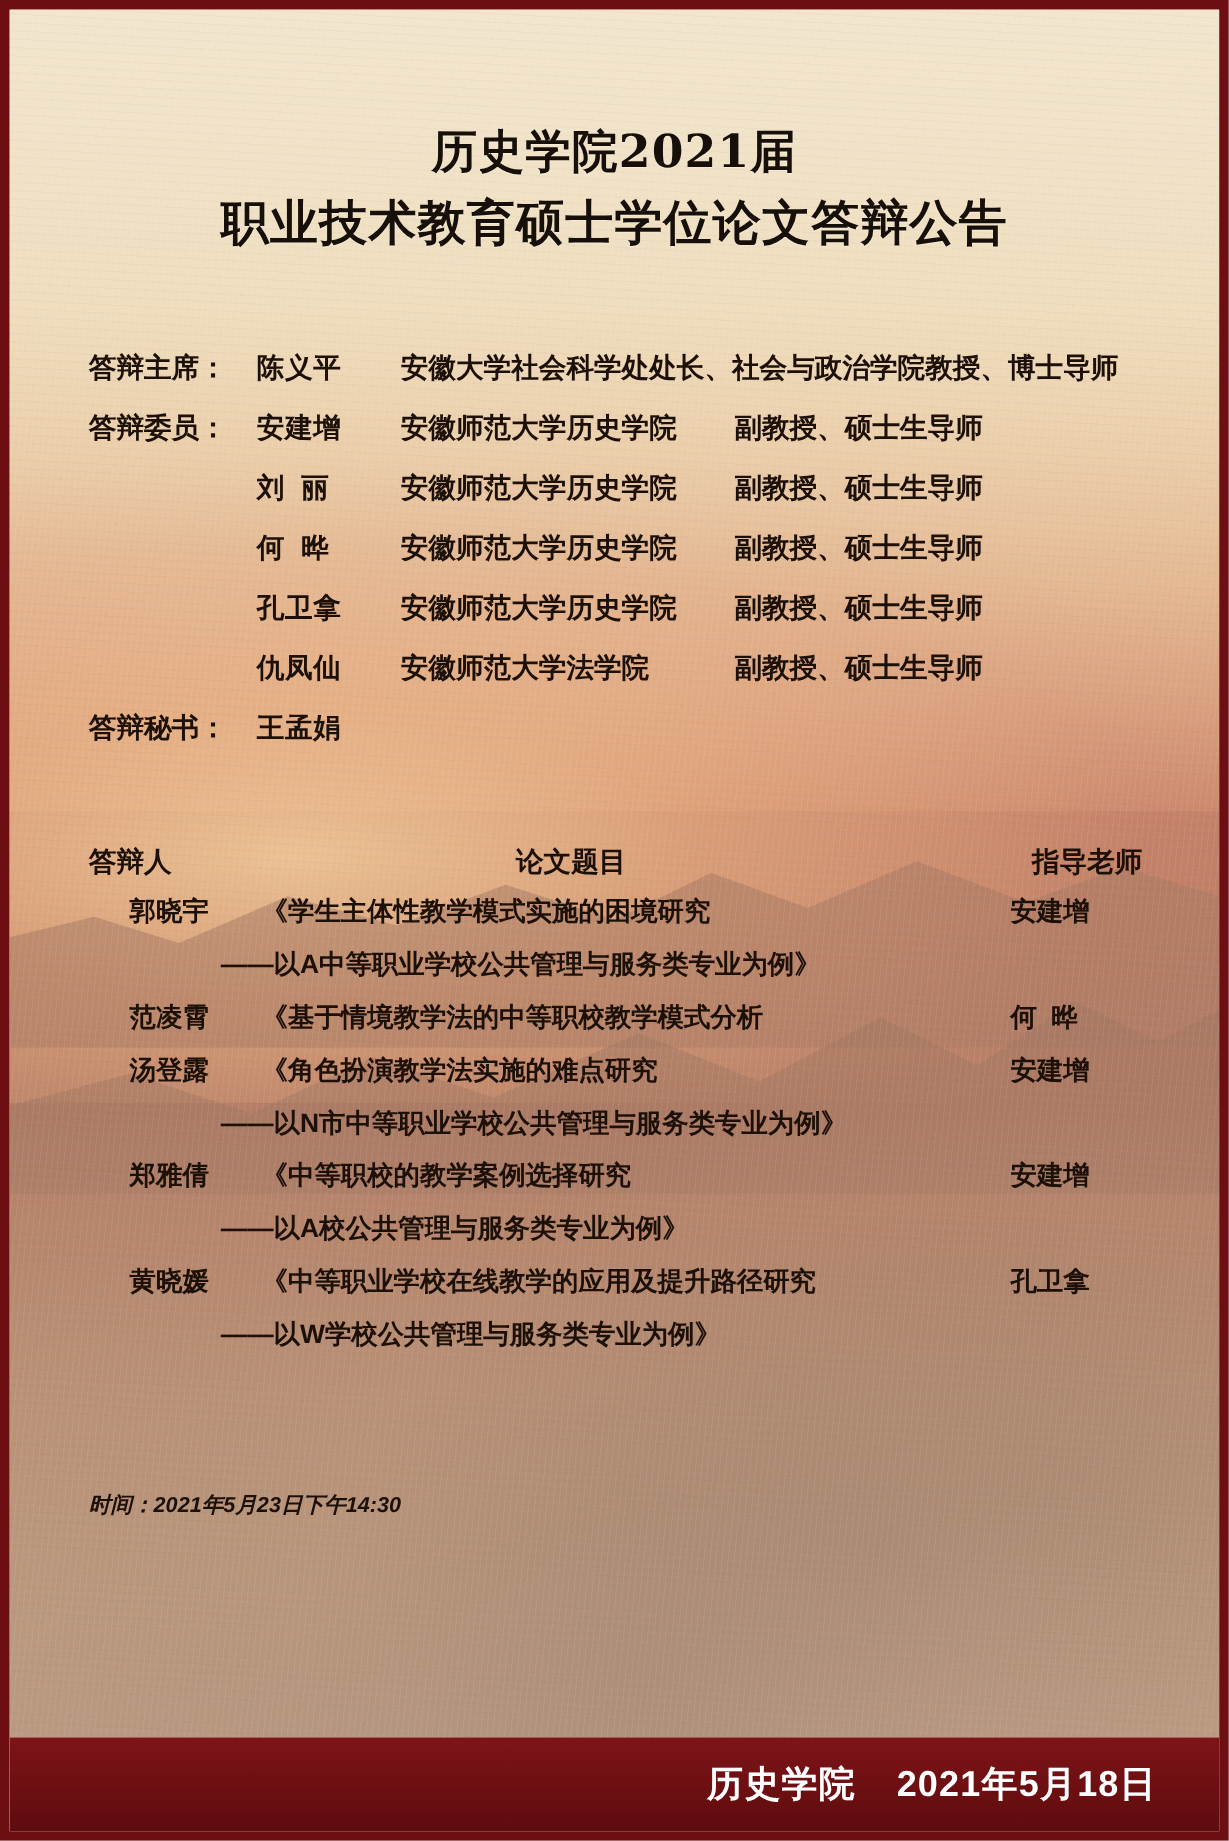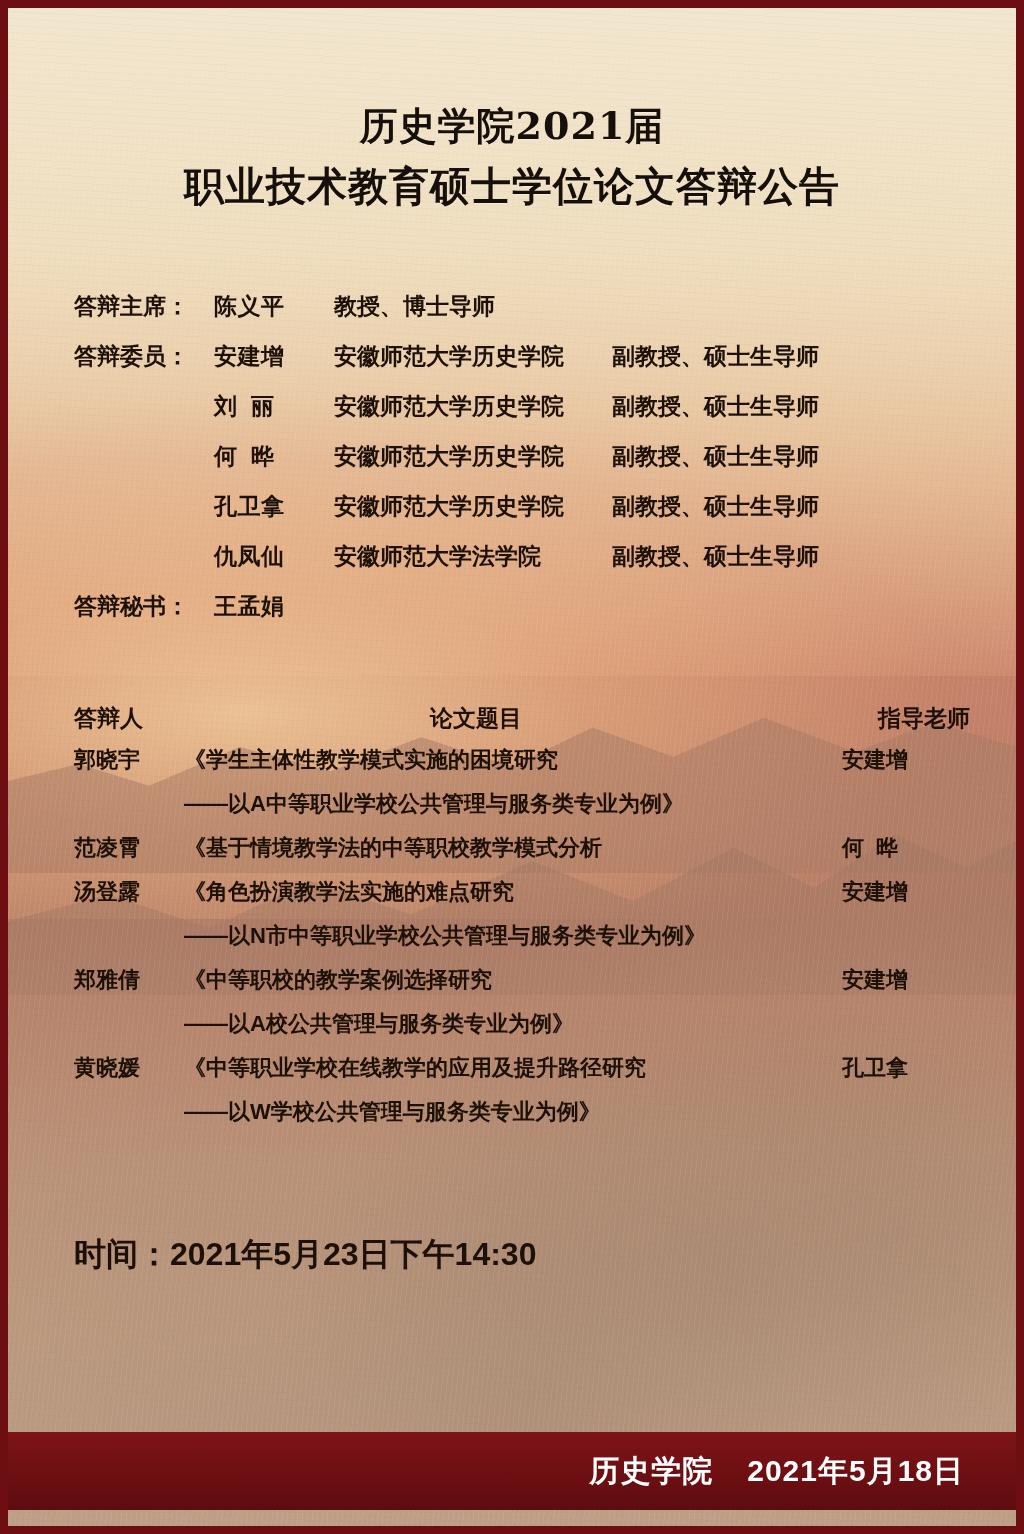--- a/index.html
+++ b/index.html
@@ -173,61 +173,63 @@
     margin-top: 68px;
     display: flex;
     font-size: 23px;
     font-weight: bold;
     line-height: 40px;
     padding-left: 20px;
     color: #1c1008;
   }
   .th-person { flex: 0 0 110px; }
   .th-title  { flex: 1 1 auto; text-align: left; padding-left: 246px; }
-  .th-advisor{ flex: 0 0 128px; text-align: right; }
+  .th-advisor{ flex: 0 0 128px; text-align: center; }
 
   .entry {
     padding-left: 20px;
     font-size: 22px;
     font-weight: bold;
     color: #1c1008;
   }
   .entry-row1 {
     display: flex;
     align-items: baseline;
     line-height: 44px;
     white-space: nowrap;
+    margin-left: 34px;
   }
   .e-person { flex: 0 0 110px; }
   .e-title  { flex: 1 1 auto; }
   .e-advisor{ flex: 0 0 128px; text-align: left; }
   .e-advisor.spaced { letter-spacing: 12px; }
   .entry-row2 {
     line-height: 44px;
     padding-left: 110px;
     white-space: nowrap;
   }
 
   .logistics {
     margin-top: 92px;
     padding-left: 20px;
   }
   .log-row {
-    font-size: 32px;
+    font-size: 18px;
     font-weight: bold;
     line-height: 56px;
     color: #1c1008;
     white-space: nowrap;
+    font-style: italic;
   }
 
   .footer-bar {
     position: absolute;
     left: 0;
     right: 0;
-    bottom: 16px;
+    bottom: 0;
     height: 78px;
     background: linear-gradient(180deg, #7d1418 0%, #6d0f12 55%, #5e0c10 100%);
     display: flex;
     align-items: center;
     justify-content: flex-end;
     padding-right: 52px;
     box-sizing: border-box;
     z-index: 6;
   }
   .footer-text {
@@ -257,20 +259,21 @@
     <div class="title-block">
       <div class="title-line l1">历史学院2021届</div>
       <div class="title-line l2">职业技术教育硕士学位论文答辩公告</div>
     </div>
 
     <div class="committee">
 
       <div class="com-row">
         <span class="com-label">答辩主席：</span>
         <span class="com-name">陈义平</span>
+        <span class="com-affil">安徽大学社会科学处处长、社会与政治学院</span>
         <span class="com-role">教授、博士导师</span>
       </div>
 
       <div class="com-row">
         <span class="com-label">答辩委员：</span>
         <span class="com-name">安建增</span>
         <span class="com-affil">安徽师范大学历史学院</span>
         <span class="com-role">副教授、硕士生导师</span>
       </div>
 

